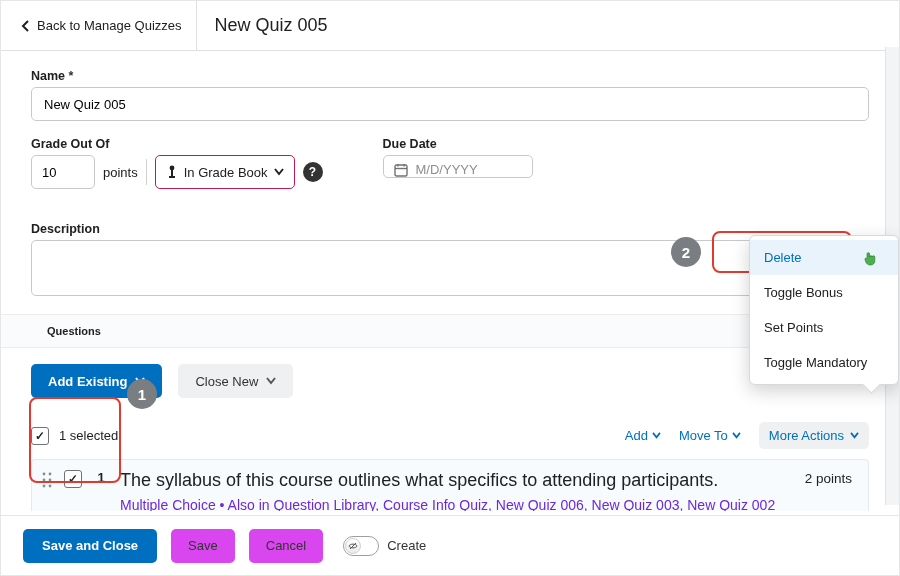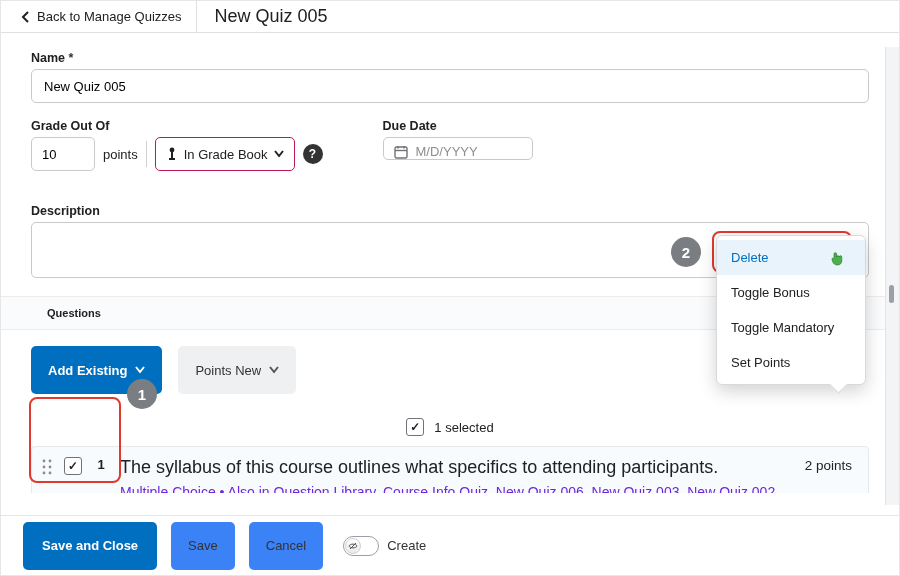--- a/index.html
+++ b/index.html
@@ -1,19 +1,19 @@
 <!DOCTYPE html>
 <html><head>
 <meta charset="utf-8">
 <style>
   * { box-sizing: border-box; }
   html, body { margin:0; padding:0; font-family: -apple-system, BlinkMacSystemFont, "Segoe UI", Arial, sans-serif; font-size:13px; color:#202122; }
   body { width:900px; height:576px; background:#fff; position:relative; overflow:hidden; border:1px solid #e6e6e6; }
 
-  .topbar { display:flex; align-items:center; border-bottom:1px solid #e0e0e0; height:32px; padding:0 6px; }
+  .topbar { display:flex; align-items:center; border-bottom:1px solid #e0e0e0; height:50px; padding:0 6px; }
   .back { display:flex; align-items:center; padding:0 14px; height:100%; border-right:1px solid #e0e0e0; cursor:pointer; font-size:13px; }
   .back svg { margin-right:6px; }
   .title { padding:0 18px; font-size:18px; }
 
   .content { padding:18px 30px 0 30px; height:460px; overflow:hidden; position:relative; }
   .right-rail { position:absolute; right:0; top:46px; bottom:70px; width:14px; background:#f3f4f5; border-left:1px solid #e3e3e3; }
   .right-rail .thumb { position:absolute; left:3px; top:238px; width:5px; height:18px; background:#9aa0a6; border-radius:3px; }
 
   .label { font-size:12.5px; font-weight:600; margin-bottom:4px; display:block; }
   .req::after { content:" *"; color:#333; }
@@ -26,25 +26,25 @@
   .vline { width:1px; height:26px; background:#d0d0d0; }
   .gradebook { display:flex; align-items:center; gap:6px; border:1px solid #be185d; border-radius:5px; height:34px; padding:0 10px; font-size:13px; cursor:pointer; }
   .help { width:20px; height:20px; border-radius:50%; background:#333; color:#fff; display:flex; align-items:center; justify-content:center; font-size:12px; font-weight:700; cursor:pointer; }
 
   .duedate-box { display:flex; align-items:flex-end; border:1px solid #c9c9c9; border-radius:5px; height:23px; width:150px; padding:0 10px; gap:8px; color:#8e8e8e; font-size:13px; }
   .desc-box { width:100%; height:56px; border:1px solid #c9c9c9; border-radius:5px; margin-top:4px; background:#fff; }
 
   .questions-hdr { margin:18px -30px 0 -30px; padding:10px 46px; font-size:11px; font-weight:700; border-top:1px solid #ececec; border-bottom:1px solid #ececec; background:#fafbfc; }
 
   .actions-row { display:flex; gap:16px; margin-top:16px; }
-  .btn { height:48px; border-radius:5px; display:inline-flex; align-items:center; padding:0 16px; font-size:13px; cursor:pointer; border:1px solid transparent; gap:8px; }
+  .btn { height:34px; border-radius:5px; display:inline-flex; align-items:center; padding:0 16px; font-size:13px; cursor:pointer; border:1px solid transparent; gap:8px; }
   .btn-primary { background:#006fbf; color:#fff; font-weight:600; }
   .btn-secondary { background:#eef0f1; color:#333; }
 
-  .sel-row { display:flex; align-items:center; justify-content:space-between; margin-top:24px; position:relative;flex-direction:column; }
+  .sel-row { display:flex; align-items:center; justify-content:space-between; margin-top:24px; position:relative; }
   .sel-left { display:flex; align-items:center; gap:10px; }
   .chk { width:18px; height:18px; border:1px solid #6f7377; border-radius:3px; display:flex; align-items:center; justify-content:center; background:#fff; cursor:pointer; }
   .chk.checked::after { content:"✓"; font-size:12px; color:#202122; font-weight:700; }
   .linklike { color:#006fbf; font-size:13px; display:inline-flex; align-items:center; gap:4px; cursor:pointer; }
   .more-actions { background:#eef0f1; border-radius:5px; padding:6px 10px; color:#006fbf; display:inline-flex; align-items:center; gap:6px; font-size:13px; cursor:pointer; }
 
   .q-item { display:flex; align-items:flex-start; border:1px solid #e6e9eb; background:#f7fbfd; border-radius:4px; margin-top:10px; padding:10px 16px 10px 10px; gap:12px; }
   .drag { color:#8a8d90; cursor:grab; padding-top:2px; }
   .q-num { font-weight:600; width:14px; text-align:center; }
   .q-body { flex:1; }
@@ -55,21 +55,21 @@
   .annot-red { position:absolute; border:2px solid #e03a2f; border-radius:8px; pointer-events:none; }
   .annot-circle { position:absolute; width:30px; height:30px; border-radius:50%; background:#7a7e82; color:#fff; display:flex; align-items:center; justify-content:center; font-size:15px; font-weight:600; pointer-events:none; }
 
   .menu { position:absolute; width:150px; background:#fff; border:1px solid #d7d9db; border-radius:6px; box-shadow:0 6px 18px rgba(0,0,0,.18); padding:4px 0; z-index:20; }
   .menu::after { content:""; position:absolute; bottom:-7px; right:20px; width:12px; height:12px; background:#fff; border-right:1px solid #d7d9db; border-bottom:1px solid #d7d9db; transform:rotate(45deg); }
   .menu-item { padding:10px 14px; font-size:13px; cursor:pointer; }
   .menu-item.hl { background:#e8f3fb; color:#006fbf; position:relative; }
   .cursor-hand { position:absolute; right:20px; top:10px; font-size:13px; }
 
   .footer { position:absolute; left:0; right:0; bottom:0; height:60px; border-top:1px solid #e6e6e6; background:#fff; display:flex; align-items:center; padding:0 22px; gap:14px; }
-  .btn-outline { background:#3b82f6; color:#333; }
+  .btn-outline { background:#d946ef; color:#333; }
   .toggle { width:36px; height:20px; border:1px solid #9aa0a6; border-radius:12px; position:relative; background:#fff; cursor:pointer; }
   .toggle .knob { position:absolute; width:16px; height:16px; border-radius:50%; background:linear-gradient(#fff,#e9eaec); left:1px; top:1px; border:1px solid #cfd1d4; display:flex; align-items:center; justify-content:center; }
   .toggle .knob svg { width:10px; height:10px; }
   .light { font-size:13px; color:#333; }
 
   .chev { display:inline-block; }
 </style>
 </head>
 <body>
 
@@ -132,31 +132,51 @@
   <div class="questions-hdr">Questions</div>
 
   <div class="actions-row">
     <div class="btn btn-primary">
       <span>Add Existing</span>
       <svg class="chev" width="10" height="8" viewBox="0 0 10 8">
           <path d="M1 1 L5 6 L9 1" fill="none" stroke="#fff" stroke-width="2"></path>
         </svg>
     </div>
     <div class="btn btn-secondary">
-      <span>Points New</span>
+      <span>Close New</span>
       <svg class="chev" width="10" height="8" viewBox="0 0 10 8">
           <path d="M1 1 L5 6 L9 1" fill="none" stroke="#555" stroke-width="2"></path>
         </svg>
     </div>
   </div>
 
   <div class="sel-row">
     <div class="sel-left">
       <div class="chk checked"></div>
       <span>1 selected</span>
+    </div>
+    <div style="display:flex; align-items:center; gap:18px;">
+      <span class="linklike">
+        <span>Add</span>
+        <svg width="9" height="7" viewBox="0 0 10 8">
+            <path d="M1 1 L5 6 L9 1" fill="none" stroke="#006fbf" stroke-width="2"></path>
+          </svg>
+      </span>
+      <span class="linklike">
+        <span>Move To</span>
+        <svg width="9" height="7" viewBox="0 0 10 8">
+            <path d="M1 1 L5 6 L9 1" fill="none" stroke="#006fbf" stroke-width="2"></path>
+          </svg>
+      </span>
+      <span class="more-actions">
+        <span>More Actions</span>
+        <svg width="9" height="7" viewBox="0 0 10 8">
+            <path d="M1 1 L5 6 L9 1" fill="none" stroke="#006fbf" stroke-width="2"></path>
+          </svg>
+      </span>
     </div>
   </div>
 
   <div class="q-item">
     <span class="drag">
       <svg width="10" height="16" viewBox="0 0 10 16">
           <g fill="#8a8d90">
             <circle cx="2" cy="2" r="1.4"></circle>
             <circle cx="8" cy="2" r="1.4"></circle>
             <circle cx="2" cy="8" r="1.4"></circle>
@@ -174,32 +194,32 @@
     </div>
     <div class="q-pts">2 points</div>
   </div>
 
 </div>
 
 <div class="right-rail">
     <div class="thumb"></div>
   </div>
 
-<div class="menu" style="left:715px; top:234px;">
+<div class="menu" style="left:748px; top:234px;">
   <div class="menu-item hl">
     <span>Delete</span>
     <span class="cursor-hand">
       <svg width="14" height="16" viewBox="0 0 14 16">
           <path d="M3 8 V4 a1.3 1.3 0 0 1 2.6 0 V7 a1.3 1.3 0 0 1 2.6 0 a1.3 1.3 0 0 1 2.6 0 V11 c0 2 -1.5 4 -4.5 4 c-2.5 0 -3.8 -1.5 -4.5 -3 L1 9.5 c-.4 -.8 .6 -1.7 1.4 -1.2 Z" fill="#4fae4f" stroke="#187a18" stroke-width="0.6"></path>
         </svg>
     </span>
   </div>
   <div class="menu-item">Toggle Bonus</div>
+  <div class="menu-item">Set Points</div>
   <div class="menu-item">Toggle Mandatory</div>
-  <div class="menu-item">Set Points</div>
 </div>
 
 <div class="annot-red" style="left:28px; top:396px; width:92px; height:86px;"></div>
 <div class="annot-circle" style="left:126px; top:378px;">1</div>
 
 <div class="annot-red" style="left:711px; top:230px; width:140px; height:42px;"></div>
 <div class="annot-circle" style="left:670px; top:236px;">2</div>
 
 <div class="footer">
   <div class="btn btn-primary" style="padding:0 18px;">Save and Close</div>

